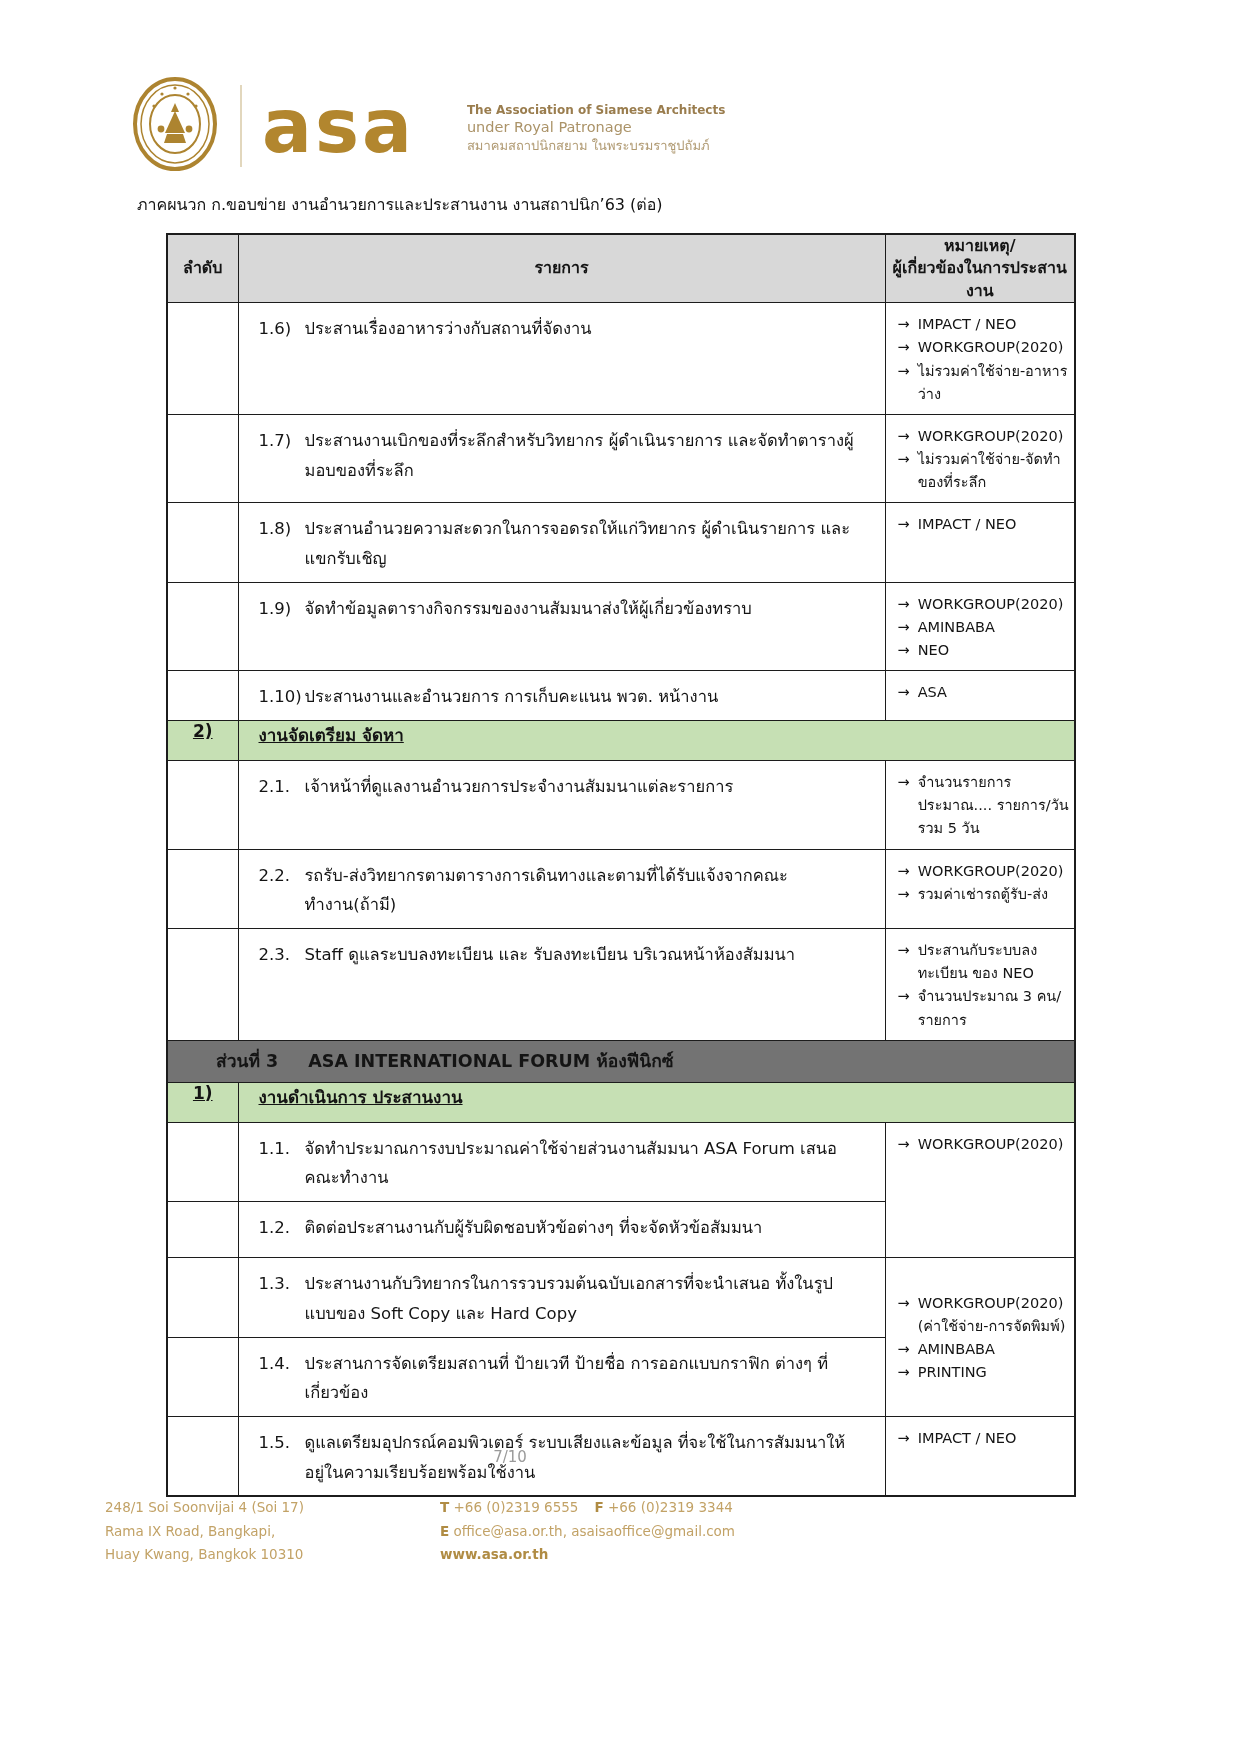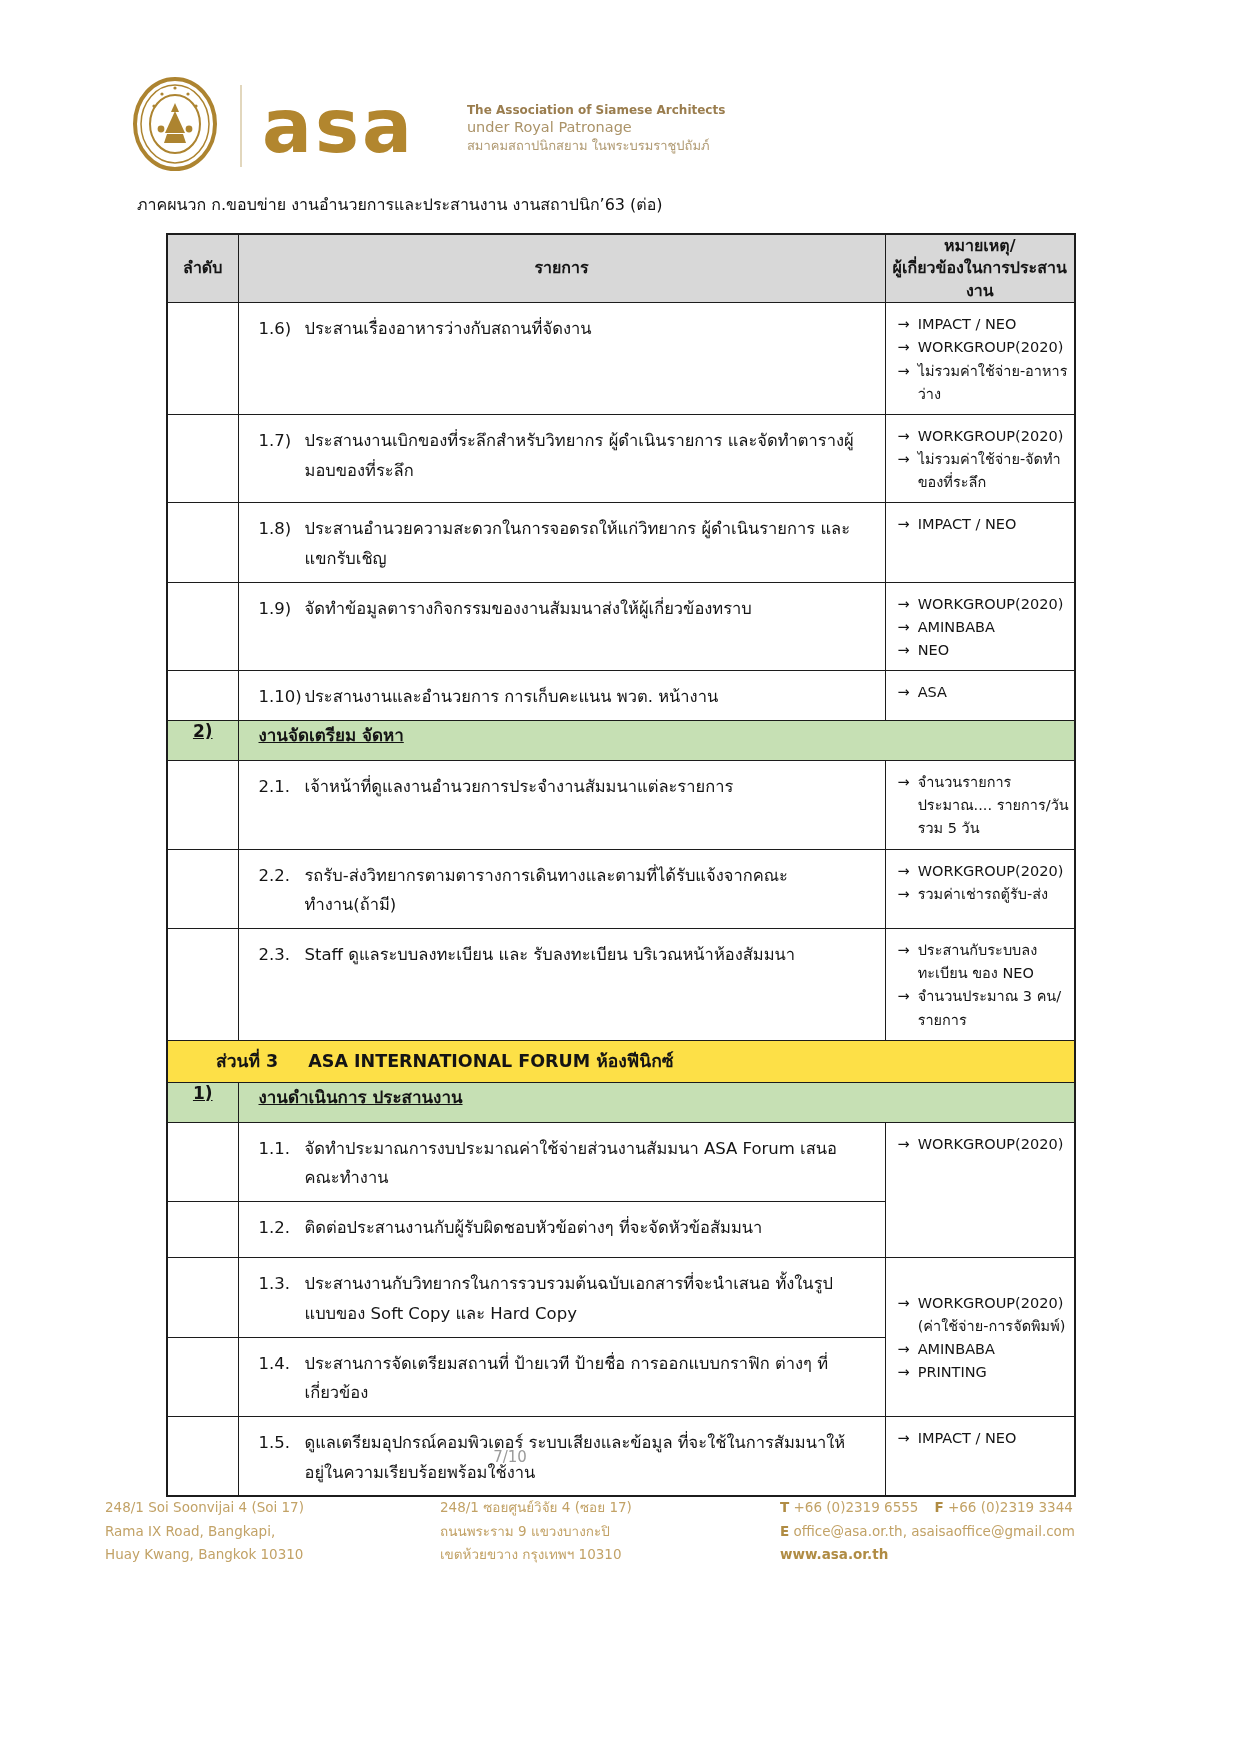--- a/index.html
+++ b/index.html
@@ -36,21 +36,21 @@
   .note { display:flex; align-items:flex-start; }
   .arrow { flex:0 0 auto; margin-right:8px; }
   .arrow.hide { visibility:hidden; }
   .note-text { flex:1 1 auto; overflow-wrap:anywhere; }
 
   tr.section td { background:#c6e0b4; }
   .sec-num { text-align:center; vertical-align:middle; font-size:17px; }
   .sec-title { vertical-align:middle; padding-left:20px; font-size:17px; }
   .u { font-weight:bold; text-decoration:underline; }
 
-  tr.part td { background:#fde047; vertical-align:middle; padding-left:48px; font-size:17.5px; font-weight:bold; }
+  tr.part td { background:#737373; vertical-align:middle; padding-left:48px; font-size:17.5px; font-weight:bold; }
   .part-label { margin-right:30px; }
 
   
   .page-num { position:absolute; top:1448px; left:460px; width:100px; text-align:center; font-size:15px; color:#9a9a9a; }
   .footer { position:absolute; top:1496px; left:105px; width:1060px; display:flex; font-size:13.5px; line-height:1.75; color:#c2a266; }
   .f-col1 { width:335px; } .f-col2 { width:340px; } .f-col3 { width:380px; }
   .fb { font-weight:bold; color:#b08c44; }
   .f-line span:not(.fb) + .fb { margin-left:16px; }
 </style>
 </head>
@@ -342,25 +342,20 @@
   </table>
 
   <div class="page-num">7/10</div>
 
   <div class="footer">
     <div class="f-col1">
         <div class="f-line">248/1 Soi Soonvijai 4 (Soi 17)</div>
         <div class="f-line">Rama IX Road, Bangkapi,</div>
         <div class="f-line">Huay Kwang, Bangkok 10310</div>
       </div>
-    <div class="f-col2">
-        <div class="f-line">248/1 ซอยศูนย์วิจัย 4 (ซอย 17)</div>
-        <div class="f-line">ถนนพระราม 9 แขวงบางกะปิ</div>
-        <div class="f-line">เขตห้วยขวาง กรุงเทพฯ 10310</div>
-      </div>
     <div class="f-col3">
         <div class="f-line"><span class="fb">T</span><span> +66 (0)2319 6555</span><span class="fb">F</span><span> +66 (0)2319 3344</span></div>
         <div class="f-line"><span class="fb">E</span><span> office@asa.or.th, asaisaoffice@gmail.com</span></div>
         <div class="f-line"><span class="fb">www.asa.or.th</span></div>
       </div>
   </div>
 
 </div>
 
 </body></html>

